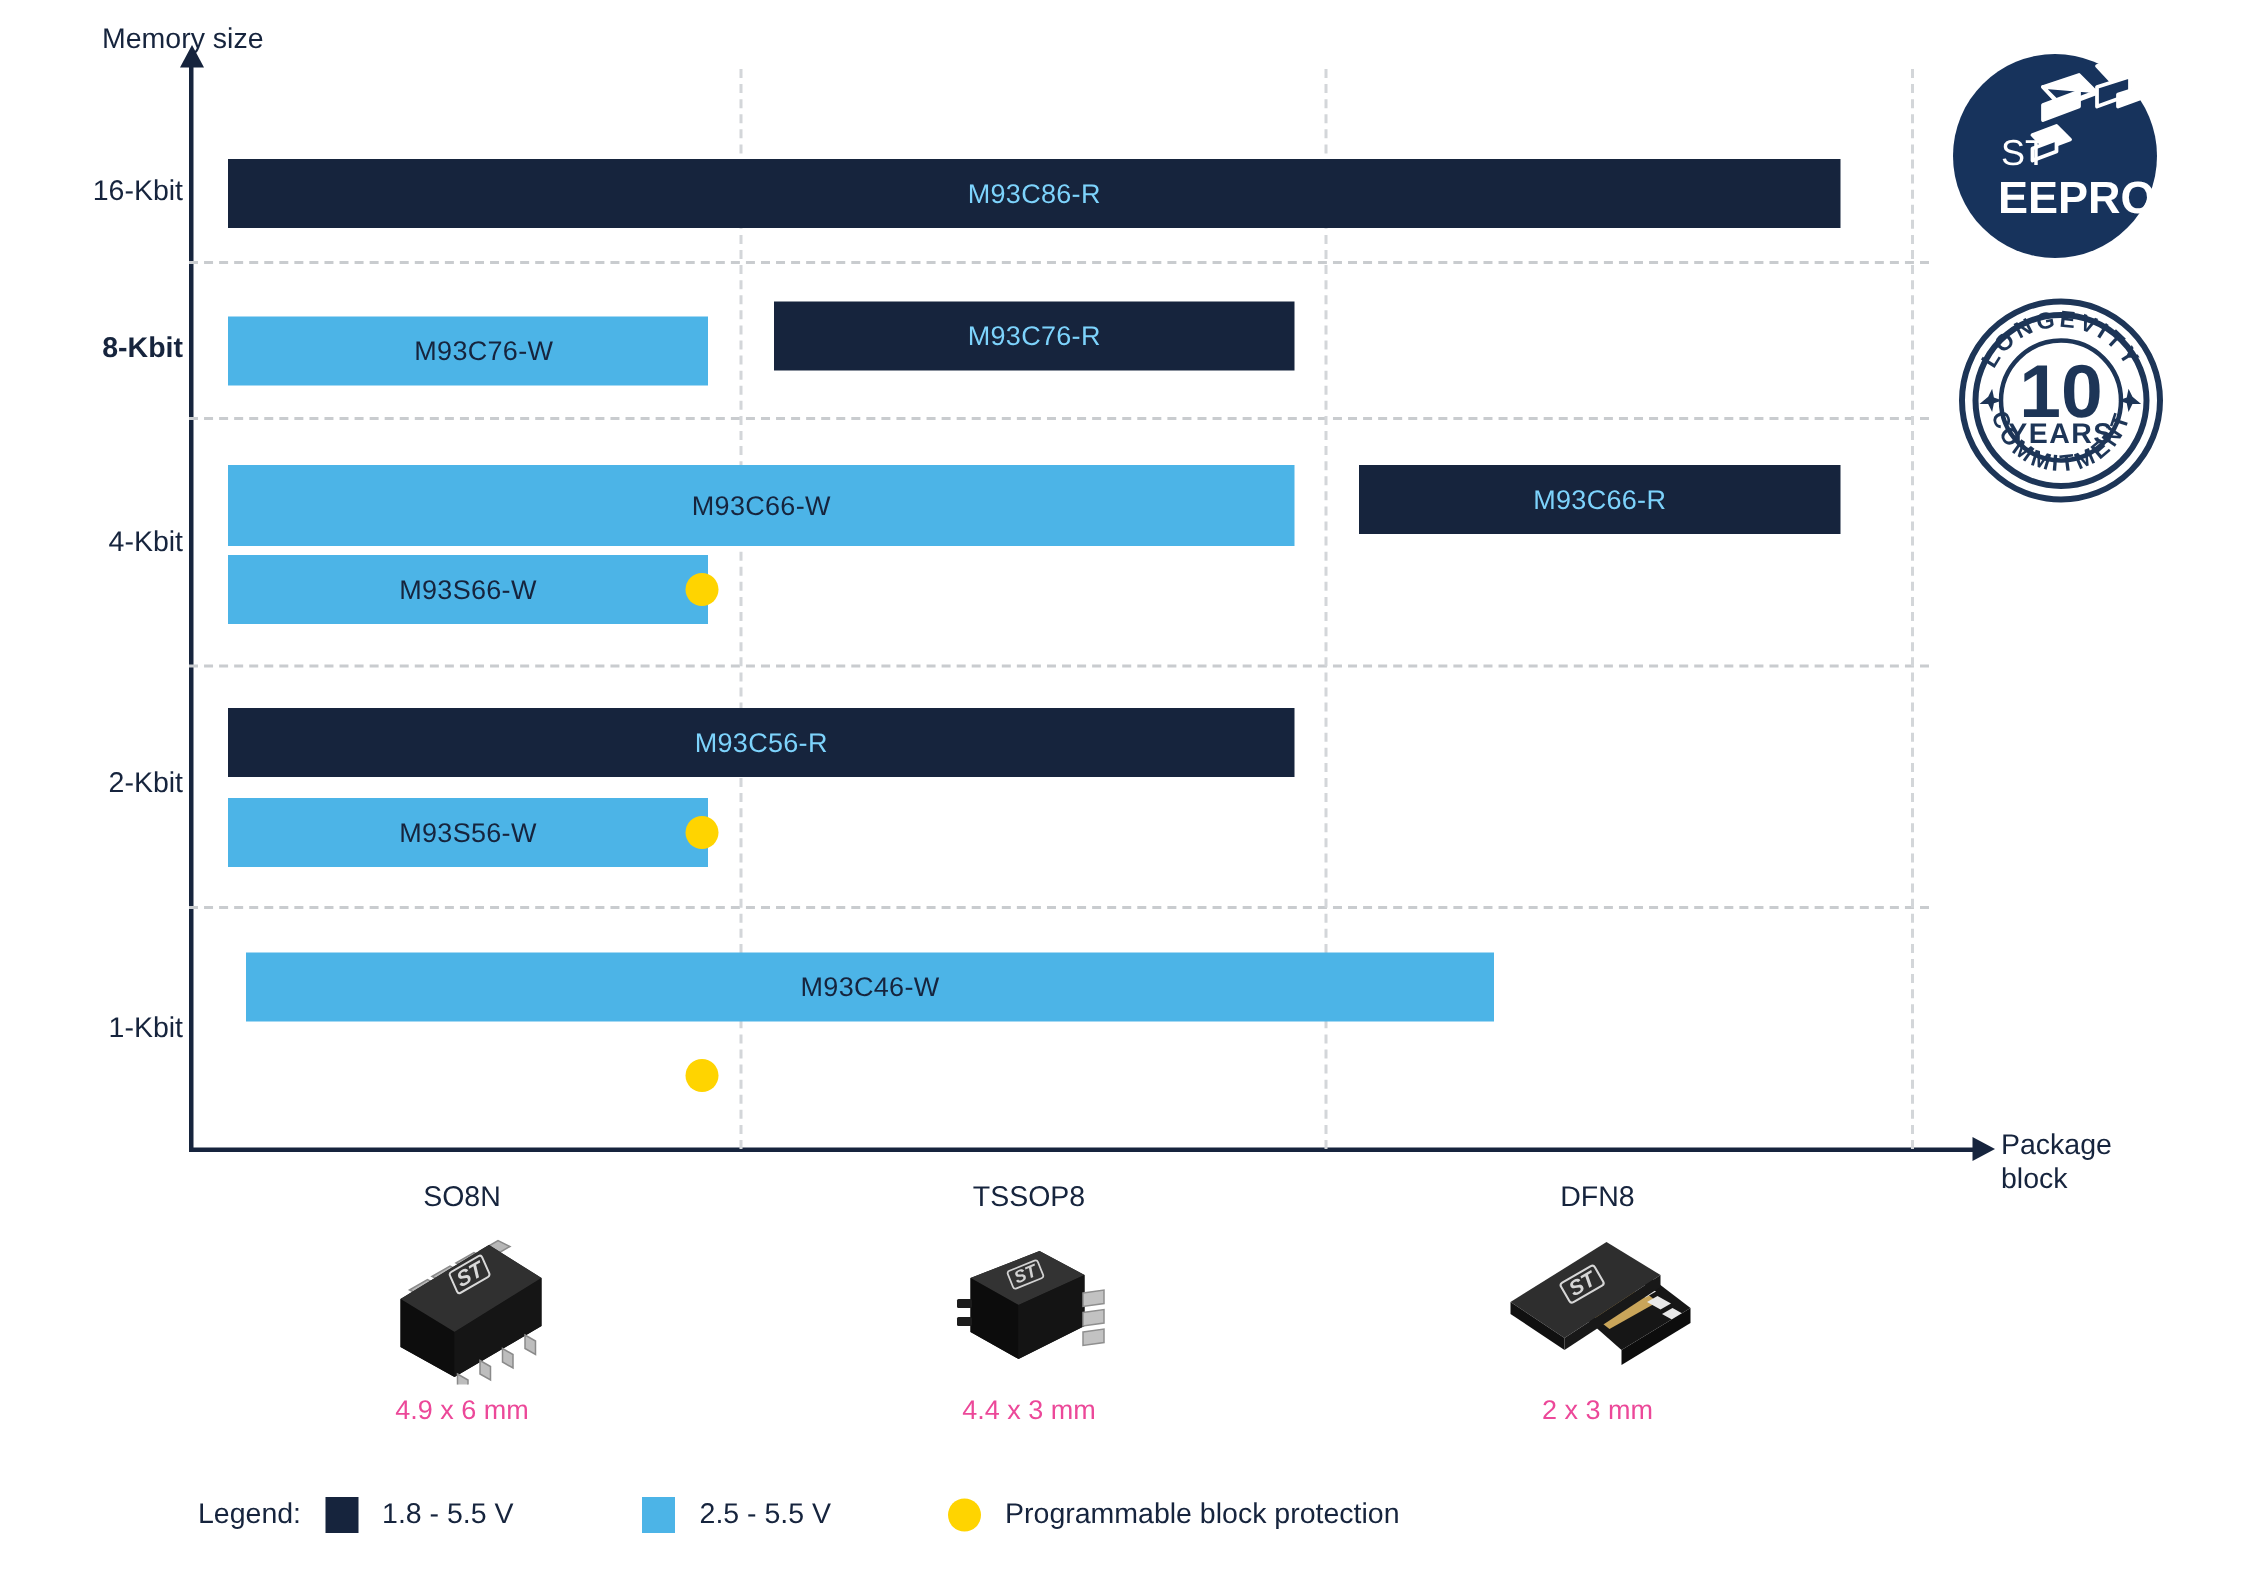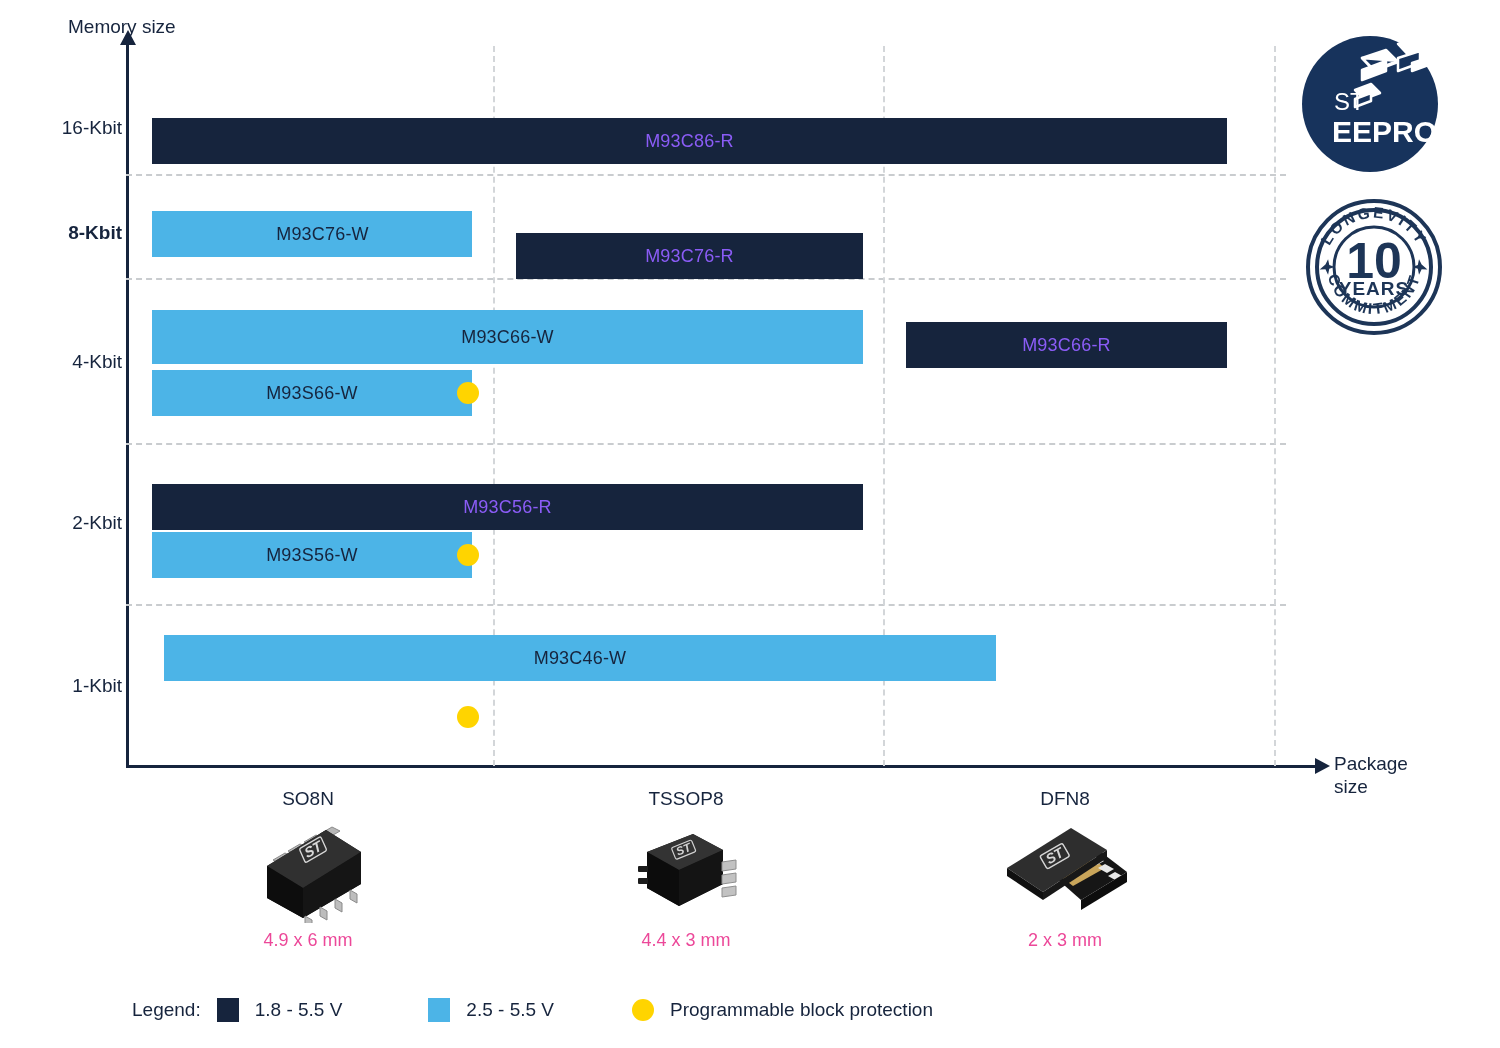--- a/index.html
+++ b/index.html
@@ -102,21 +102,21 @@
   
   .bar {
     position: absolute;
     display: flex;
     align-items: center;
     justify-content: center;
     font-size: 18px;
     letter-spacing: .2px;
     box-sizing: border-box;
   }
-  .bar.navy { background: #16243d; color: #8b5cf6; margin-top: 12px; }
+  .bar.navy { background: #16243d; color: #7dd3fc; }
   .bar.blue { background: #4cb4e7; color: #16243d; }
   .dot {
     position: absolute;
     width: 22px;
     height: 22px;
     border-radius: 50%;
     background: #ffd400;
     transform: translate(-50%, -50%);
   }
 
@@ -191,21 +191,21 @@
 <div id="canvas">
 
   <div class="axis-line" id="y-axis"></div>
   <div class="arrow-up"></div>
   <div class="axis-line" id="x-axis"></div>
   <div class="arrow-right"></div>
 
   <div id="y-axis-title">Memory size</div>
   <div id="x-axis-title">
     <div>Package</div>
-    <div>size</div>
+    <div>block</div>
   </div>
 
   <div class="hgrid" style="top:174px;"></div>
   <div class="hgrid" style="top:278px;"></div>
   <div class="hgrid" style="top:443px;"></div>
   <div class="hgrid" style="top:604px;"></div>
 
   <div class="vgrid" style="left:493px;"></div>
   <div class="vgrid" style="left:883px;"></div>
   <div class="vgrid" style="left:1274px;"></div>
@@ -216,21 +216,21 @@
   <div class="ytick" style="top:523px;">2-Kbit</div>
   <div class="ytick" style="top:686px;">1-Kbit</div>
 
   <div class="bar navy" style="left:152px; top:106px; width:1075px; height:46px;">
     <span>M93C86-R</span>
   </div>
 
   <div class="bar blue" style="left:152px; top:211px; width:320px; height:46px;padding-left:21px;">
     <span>M93C76-W</span>
   </div>
-  <div class="bar navy" style="left:516px; top:221px; width:347px; height:46px;">
+  <div class="bar navy" style="left:516px; top:201px; width:347px; height:46px;">
     <span>M93C76-R</span>
   </div>
 
   <div class="bar blue" style="left:152px; top:310px; width:711px; height:54px;">
     <span>M93C66-W</span>
   </div>
   <div class="bar navy" style="left:906px; top:310px; width:321px; height:46px;">
     <span>M93C66-R</span>
   </div>
   <div class="bar blue" style="left:152px; top:370px; width:320px; height:46px;">

